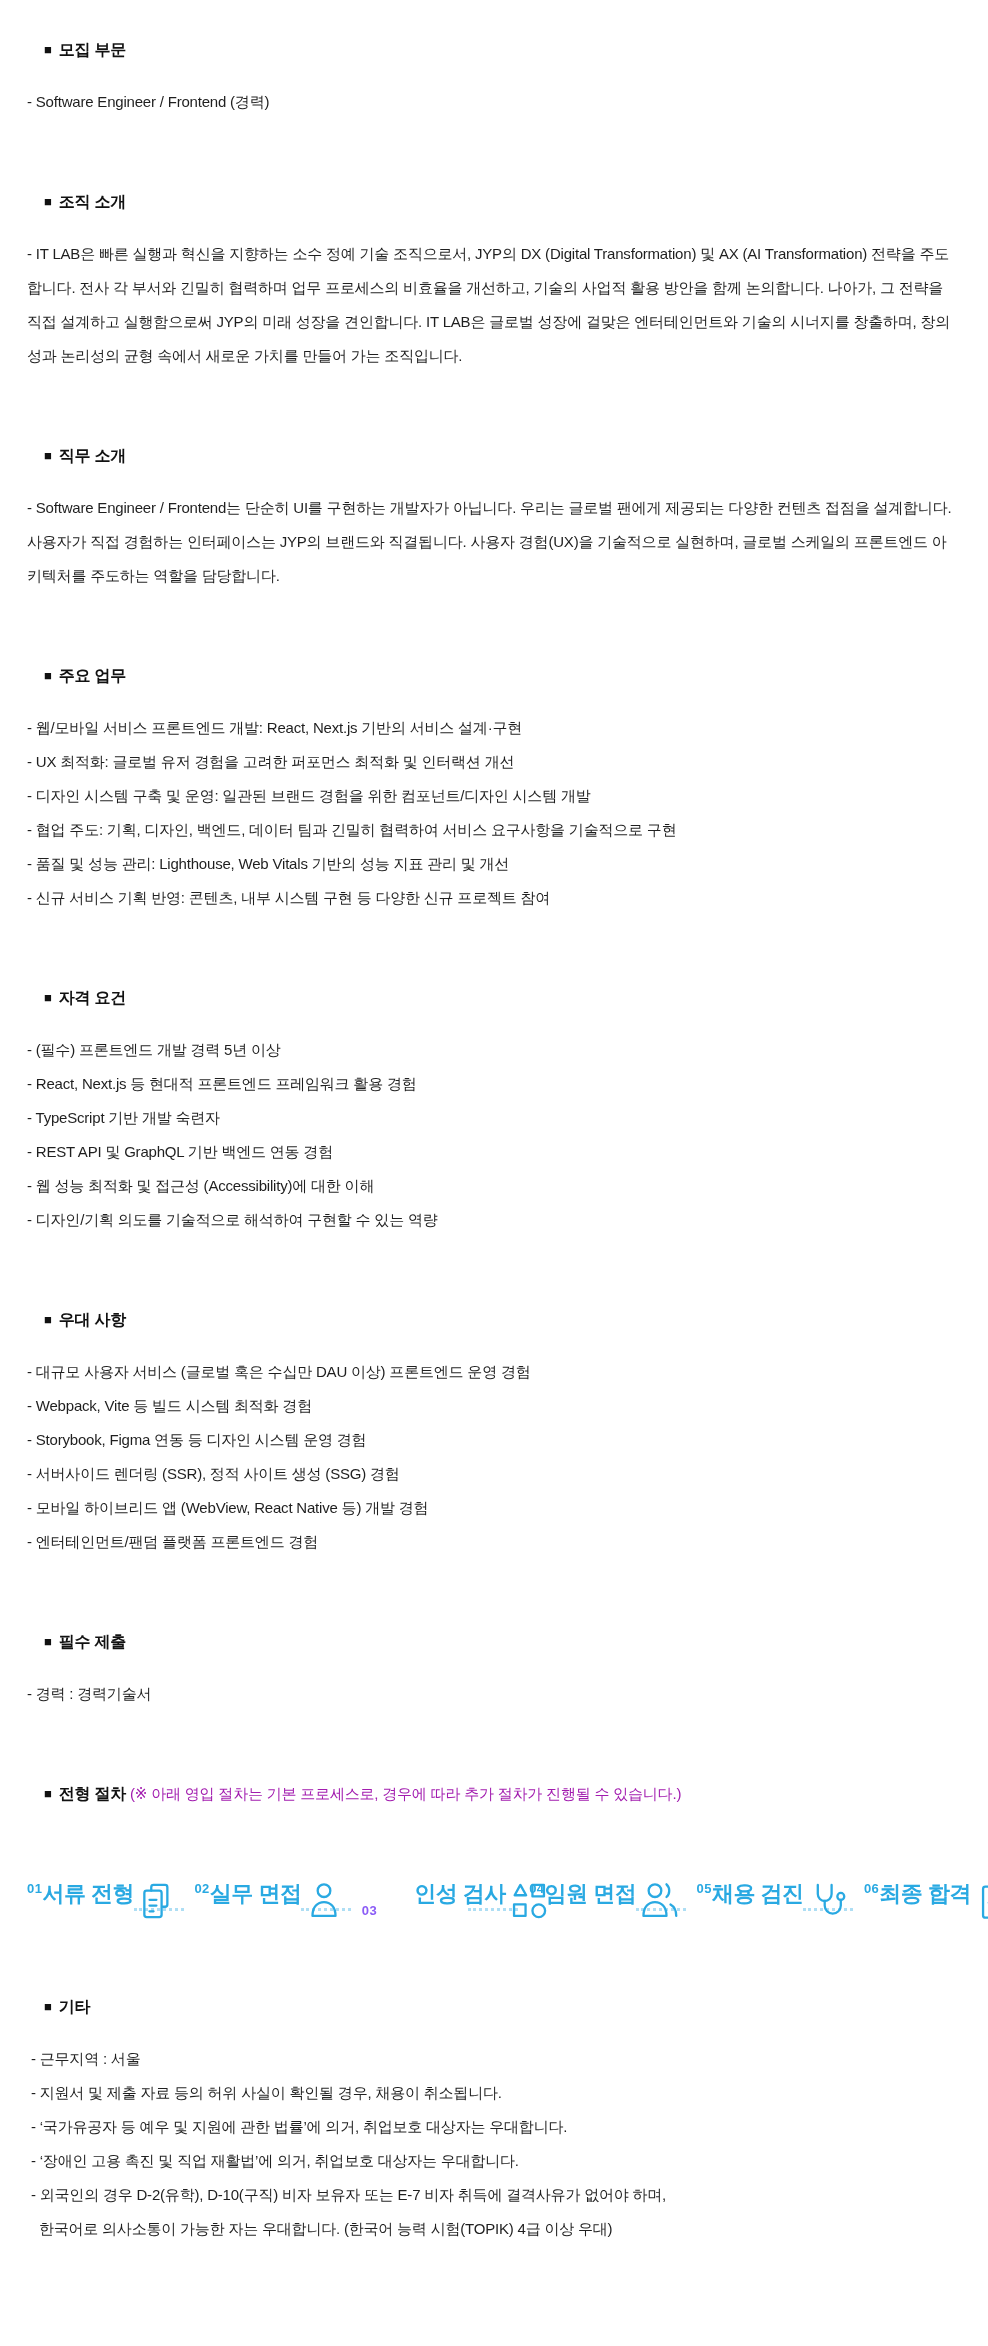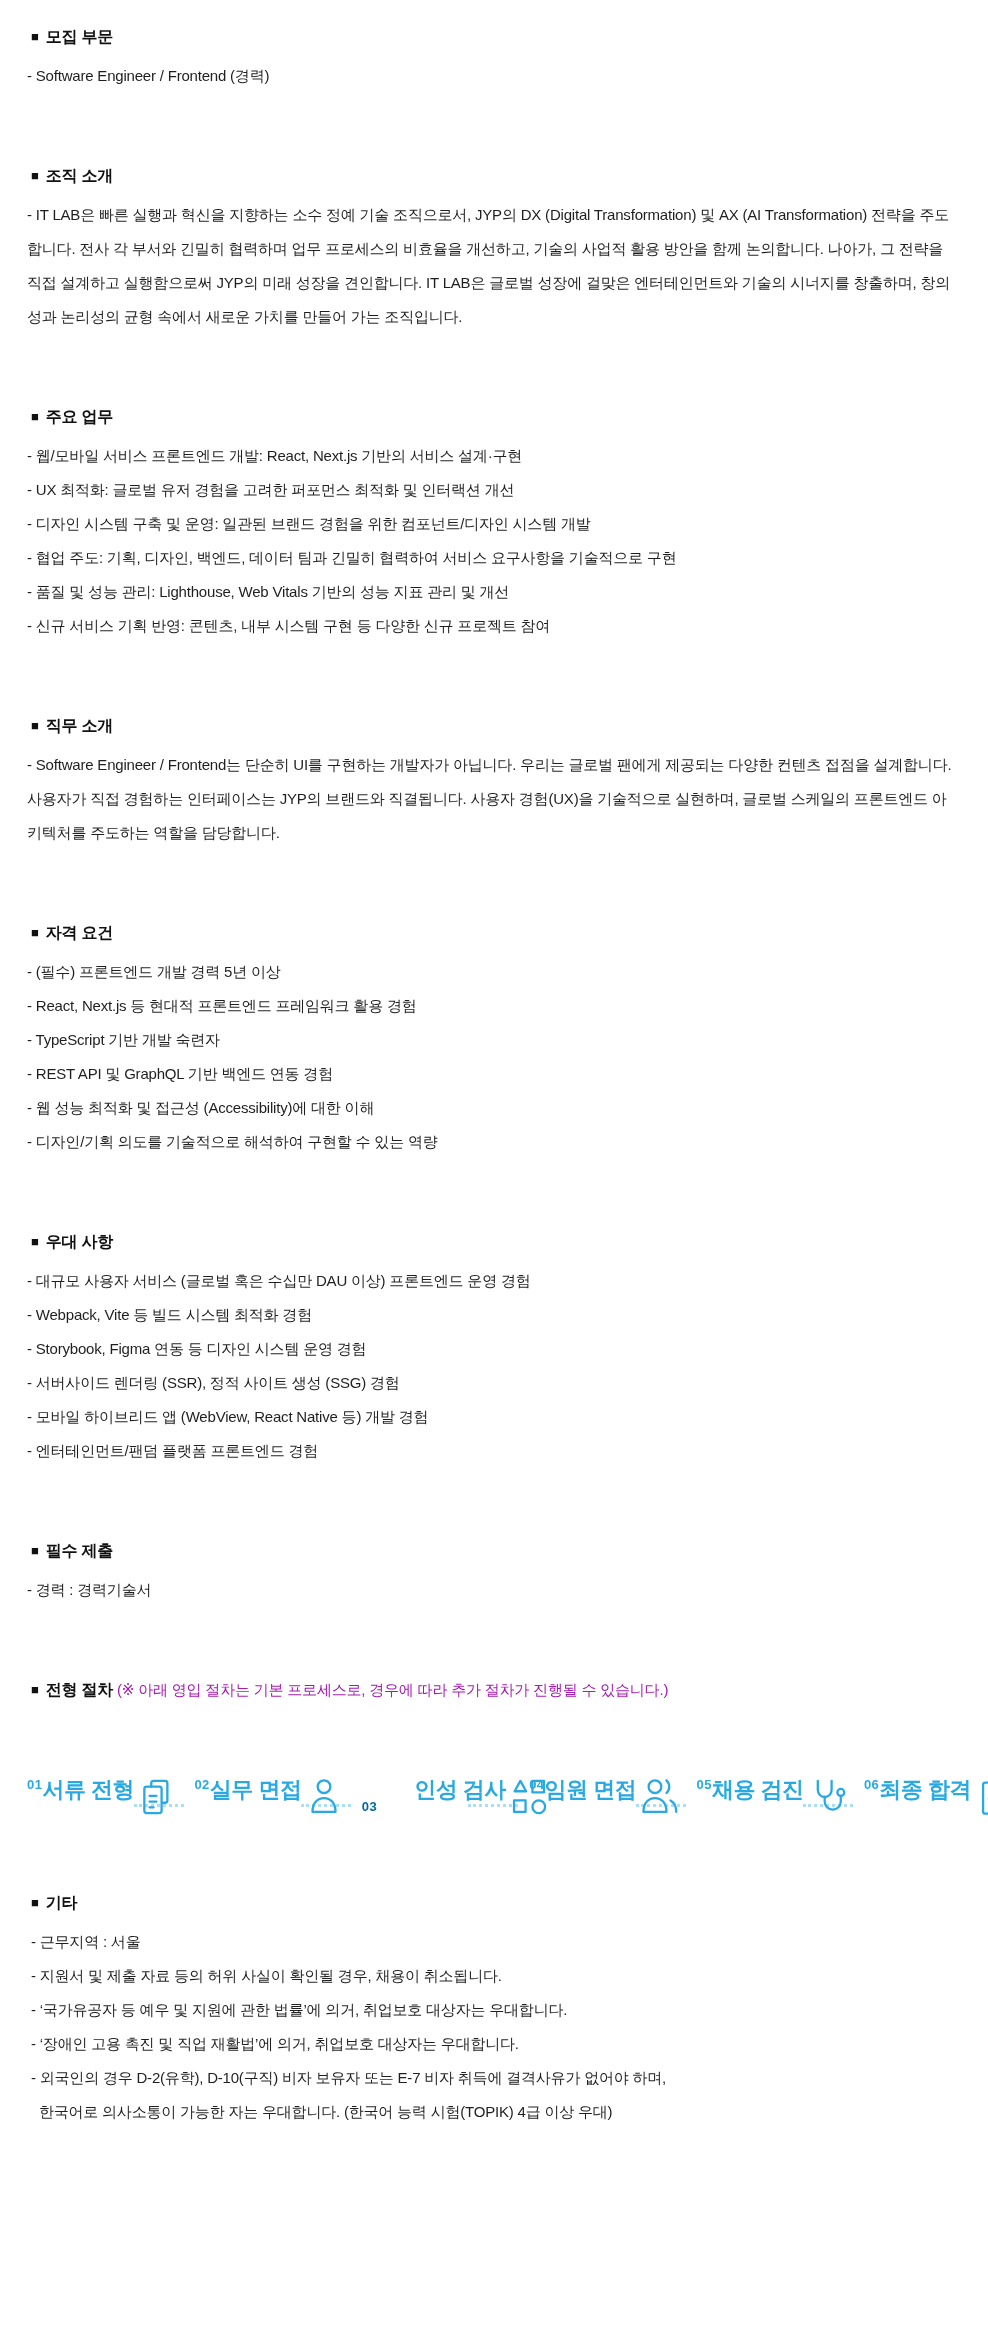--- a/index.html
+++ b/index.html
@@ -5,21 +5,21 @@
   html,body{margin:0;padding:0;background:#ffffff;}
   body{
     width:988px;min-height:2346px;box-sizing:border-box;
     padding:16px 28px 60px 27px;
     font-family:"Liberation Sans","DejaVu Sans",sans-serif;
     color:#1f1f1f;font-size:15px;line-height:34px;
   }
   .section{margin-bottom:66px;}
   .section:last-child{margin-bottom:0;}
   .section-heading{
-    margin:4px;font-size:16px;font-weight:700;color:#111111;
+    margin:17px;font-size:16px;font-weight:700;color:#111111;
     line-height:34px;letter-spacing:-0.2px;
   }
   .section-marker{font-size:13px;margin-right:7px;position:relative;top:-1px;color:#111;}
   .section-item{margin:0;white-space:pre-wrap;letter-spacing:-0.2px;}
   .heading-note{font-weight:400;color:#a21caf;font-size:15px;}
   
   .process-strip{
     display:flex;justify-content:space-between;align-items:flex-start;
     margin-top:40px;
   }
@@ -42,31 +42,31 @@
 <main id="content">
     <section class="section">
       <h2 class="section-heading"><span class="section-marker">■</span><span>모집 부문</span></h2>
       <p class="section-item">- Software Engineer / Frontend (경력)</p>
     </section>
     <section class="section">
       <h2 class="section-heading"><span class="section-marker">■</span><span>조직 소개</span></h2>
       <p class="section-item">- IT LAB은 빠른 실행과 혁신을 지향하는 소수 정예 기술 조직으로서, JYP의 DX (Digital Transformation) 및 AX (AI Transformation) 전략을 주도합니다. 전사 각 부서와 긴밀히 협력하며 업무 프로세스의 비효율을 개선하고, 기술의 사업적 활용 방안을 함께 논의합니다. 나아가, 그 전략을 직접 설계하고 실행함으로써 JYP의 미래 성장을 견인합니다. IT LAB은 글로벌 성장에 걸맞은 엔터테인먼트와 기술의 시너지를 창출하며, 창의성과 논리성의 균형 속에서 새로운 가치를 만들어 가는 조직입니다.</p>
     </section>
     <section class="section">
+      <h2 class="section-heading"><span class="section-marker">■</span><span>직무 소개</span></h2>
+      <p class="section-item">- Software Engineer / Frontend는 단순히 UI를 구현하는 개발자가 아닙니다. 우리는 글로벌 팬에게 제공되는 다양한 컨텐츠 접점을 설계합니다. 사용자가 직접 경험하는 인터페이스는 JYP의 브랜드와 직결됩니다. 사용자 경험(UX)을 기술적으로 실현하며, 글로벌 스케일의 프론트엔드 아키텍처를 주도하는 역할을 담당합니다.</p>
+    </section>
+    <section class="section">
       <h2 class="section-heading"><span class="section-marker">■</span><span>주요 업무</span></h2>
       <p class="section-item">- 웹/모바일 서비스 프론트엔드 개발: React, Next.js 기반의 서비스 설계·구현</p>
       <p class="section-item">- UX 최적화: 글로벌 유저 경험을 고려한 퍼포먼스 최적화 및 인터랙션 개선</p>
       <p class="section-item">- 디자인 시스템 구축 및 운영: 일관된 브랜드 경험을 위한 컴포넌트/디자인 시스템 개발</p>
       <p class="section-item">- 협업 주도: 기획, 디자인, 백엔드, 데이터 팀과 긴밀히 협력하여 서비스 요구사항을 기술적으로 구현</p>
       <p class="section-item">- 품질 및 성능 관리: Lighthouse, Web Vitals 기반의 성능 지표 관리 및 개선</p>
       <p class="section-item">- 신규 서비스 기획 반영: 콘텐츠, 내부 시스템 구현 등 다양한 신규 프로젝트 참여</p>
-    </section>
-    <section class="section">
-      <h2 class="section-heading"><span class="section-marker">■</span><span>직무 소개</span></h2>
-      <p class="section-item">- Software Engineer / Frontend는 단순히 UI를 구현하는 개발자가 아닙니다. 우리는 글로벌 팬에게 제공되는 다양한 컨텐츠 접점을 설계합니다. 사용자가 직접 경험하는 인터페이스는 JYP의 브랜드와 직결됩니다. 사용자 경험(UX)을 기술적으로 실현하며, 글로벌 스케일의 프론트엔드 아키텍처를 주도하는 역할을 담당합니다.</p>
     </section>
     <section class="section">
       <h2 class="section-heading"><span class="section-marker">■</span><span>자격 요건</span></h2>
       <p class="section-item">- (필수) 프론트엔드 개발 경력 5년 이상</p>
       <p class="section-item">- React, Next.js 등 현대적 프론트엔드 프레임워크 활용 경험</p>
       <p class="section-item">- TypeScript 기반 개발 숙련자</p>
       <p class="section-item">- REST API 및 GraphQL 기반 백엔드 연동 경험</p>
       <p class="section-item">- 웹 성능 최적화 및 접근성 (Accessibility)에 대한 이해</p>
       <p class="section-item">- 디자인/기획 의도를 기술적으로 해석하여 구현할 수 있는 역량</p>
     </section>
@@ -103,21 +103,21 @@
           <div class="step-label" style="color: rgb(41, 169, 226);">실무 면접</div>
           <div class="step-icon">
             <svg viewBox="0 0 40 40" fill="none" stroke="#29a9e2" stroke-width="2" stroke-linecap="round" stroke-linejoin="round">
               <circle cx="20" cy="11" r="5.5"></circle>
               <path d="M10 33 c0 -8 4.5 -12 10 -12 s10 4 10 12 z"></path>
             </svg>
           </div>
         </div>
         <div class="step-sep"></div>
         <div class="process-step">
-          <div class="step-num" style="color: #0369a1; margin-top: 44px;">03</div>
+          <div class="step-num" style="color: #8b5cf6; margin-top: 44px;">03</div>
           <div class="step-label" style="color: rgb(41, 169, 226); margin-left: 37px;">인성 검사</div>
           <div class="step-icon">
             <svg viewBox="0 0 40 40" fill="none" stroke="#29a9e2" stroke-width="2" stroke-linecap="round" stroke-linejoin="round">
               <path d="M12.5 6 l5 9 h-10 z"></path>
               <rect x="23" y="6" width="10" height="10"></rect>
               <rect x="7" y="23" width="10" height="10"></rect>
               <circle cx="28.5" cy="28.5" r="5.5"></circle>
             </svg>
           </div>
         </div>

